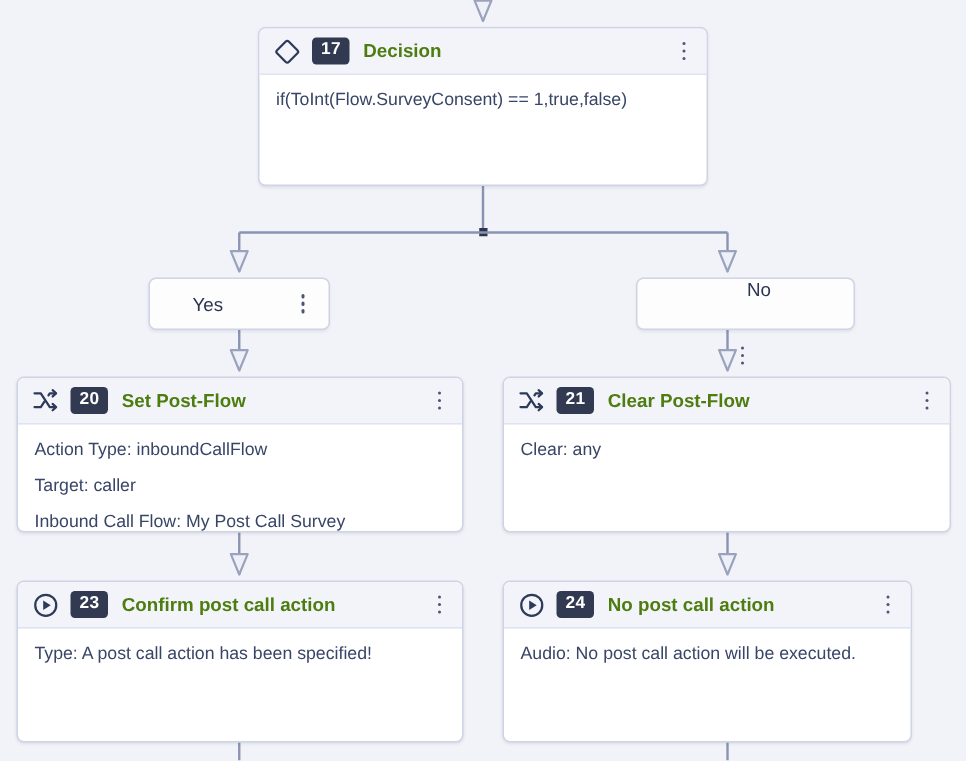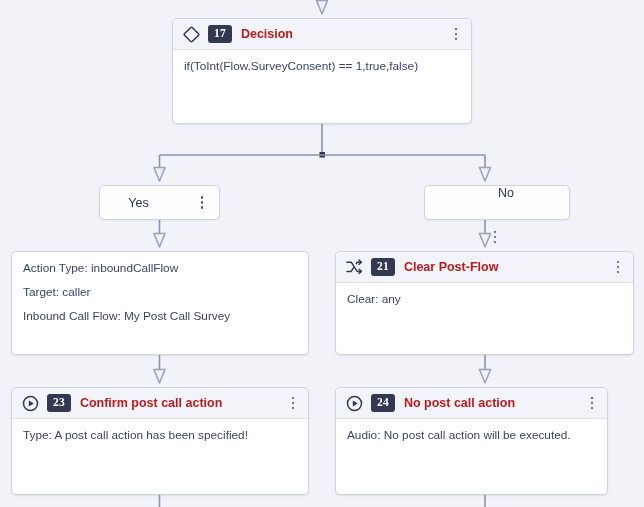--- a/index.html
+++ b/index.html
@@ -60,27 +60,27 @@
   .badge {
     background: #323a52;
     color: #ffffff;
     font-size: 11.5px;
     font-weight: bold;
     line-height: 1;
     padding: 3px 6px 4px;
     border-radius: 3px;
     margin-left: 8px;
     letter-spacing: 0.2px;
-    font-family: Liberation Serif, serif;
+    font-family: Liberation Sans, sans-serif;
   }
   .node-title {
     margin-left: 9px;
     font-size: 12.5px;
     font-weight: bold;
-    color: #b91c1c;
+    color: #4d7c0f;
     white-space: nowrap;
     overflow: hidden;
     text-overflow: ellipsis;
     flex: 1 1 auto;
   }
   .kebab {
     flex: 0 0 14px;
     width: 14px;
     height: 18px;
     display: flex;
@@ -222,40 +222,60 @@
   <div class="branch" id="branch-no">
     <span class="branch-label">No</span>
     <span class="kebab">
         <i></i>
         <i></i>
         <i></i>
       </span>
   </div>
 
   <div class="node" id="node-20">
-    <div class="node-body">
-      <div class="body-line">Action Type: inboundCallFlow</div>
-      <div class="body-line">Target: caller</div>
-      <div class="body-line">Inbound Call Flow: My Post Call Survey</div>
-    </div>
-  </div>
-
-  <div class="node" id="node-21">
     <div class="node-header">
       <span class="node-icon">
         <svg width="18" height="18" viewBox="0 0 18 18">
           <g fill="none" stroke="#2e3a59" stroke-width="1.5" stroke-linecap="round" stroke-linejoin="round">
             <path d="M2,4.2 L6.2,4.2 L12.2,13.4 L16,13.4"></path>
             <path d="M2,13.4 L6.2,13.4 L8.6,9.7"></path>
             <path d="M11.3,5.6 L12.2,4.2 L16,4.2"></path>
             <path d="M14.1,2.1 L16.4,4.2 L14.1,6.3"></path>
             <path d="M14.1,11.3 L16.4,13.4 L14.1,15.5"></path>
           </g>
         </svg>
       </span>
+      <span class="badge">20</span>
+      <span class="node-title">Set Post-Flow</span>
+      <span class="kebab">
+          <i></i>
+          <i></i>
+          <i></i>
+        </span>
+    </div>
+    <div class="node-body">
+      <div class="body-line">Action Type: inboundCallFlow</div>
+      <div class="body-line">Target: caller</div>
+      <div class="body-line">Inbound Call Flow: My Post Call Survey</div>
+    </div>
+  </div>
+
+  <div class="node" id="node-21">
+    <div class="node-header">
+      <span class="node-icon">
+        <svg width="18" height="18" viewBox="0 0 18 18">
+          <g fill="none" stroke="#2e3a59" stroke-width="1.5" stroke-linecap="round" stroke-linejoin="round">
+            <path d="M2,4.2 L6.2,4.2 L12.2,13.4 L16,13.4"></path>
+            <path d="M2,13.4 L6.2,13.4 L8.6,9.7"></path>
+            <path d="M11.3,5.6 L12.2,4.2 L16,4.2"></path>
+            <path d="M14.1,2.1 L16.4,4.2 L14.1,6.3"></path>
+            <path d="M14.1,11.3 L16.4,13.4 L14.1,15.5"></path>
+          </g>
+        </svg>
+      </span>
       <span class="badge">21</span>
       <span class="node-title">Clear Post-Flow</span>
       <span class="kebab">
           <i></i>
           <i></i>
           <i></i>
         </span>
     </div>
     <div class="node-body">
       <div class="body-line">Clear: any</div>

